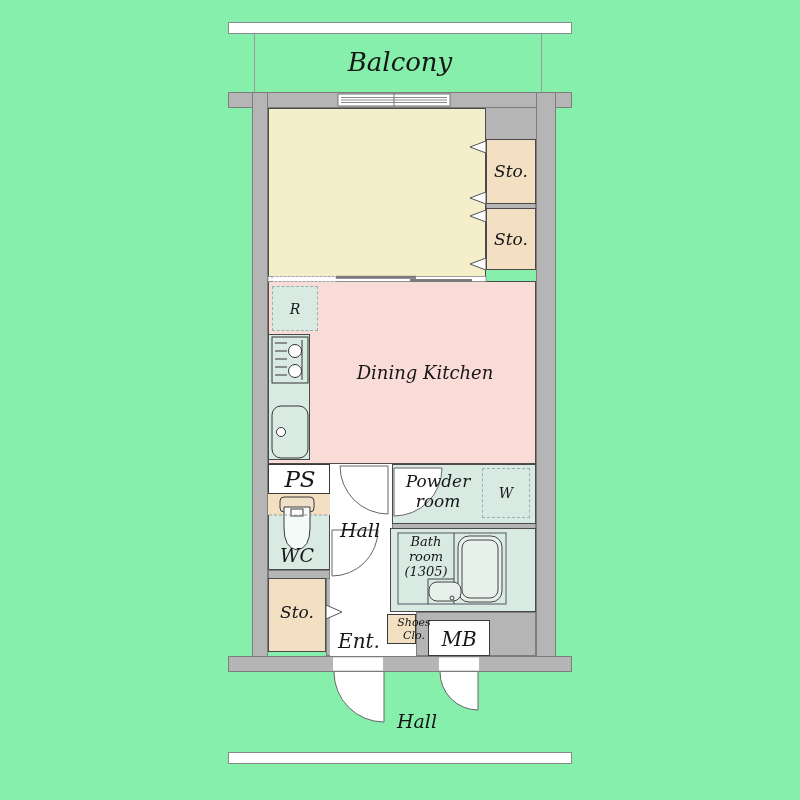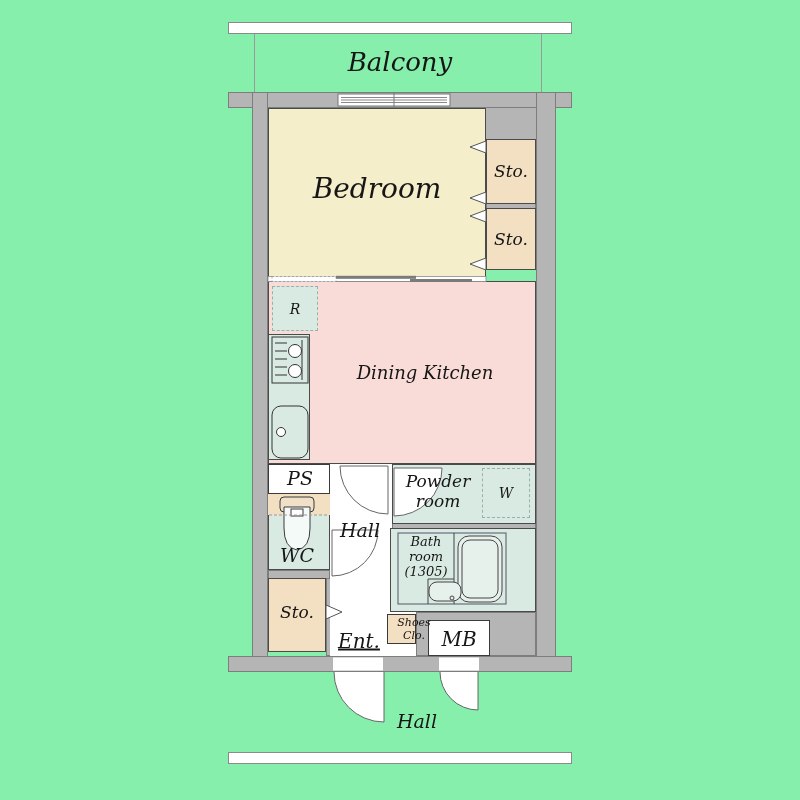--- a/index.html
+++ b/index.html
@@ -124,29 +124,28 @@
     </g>
 
     <path d="M 388 466 L 388 514 A 48 48 0 0 1 340 466 Z" fill="#fff" stroke="#666"></path>
     <path d="M 332 530 L 378 530 A 46 46 0 0 1 332 576 Z" fill="#fff" stroke="#666"></path>
     <path d="M 394 468 L 442 468 A 48 48 0 0 1 394 516 Z" fill="#fff" stroke="#666"></path>
     <path d="M 384 672 L 384 722 A 50 50 0 0 1 334 672" fill="#fff" stroke="#666"></path>
     <path d="M 478 672 L 478 710 A 38 38 0 0 1 440 672" fill="#fff" stroke="#666"></path>
   </svg>
 
   <div class="label" style="left:400px;top:63px;font-size:26px;">Balcony</div>
-  <div class="label" style="left:377px;top:189px;font-size:28px;">Bedroom</div>
   <div class="label" style="left:511px;top:172px;font-size:17px;">Sto.</div>
   <div class="label" style="left:511px;top:240px;font-size:17px;">Sto.</div>
   <div class="label" style="left:425px;top:373px;font-size:18px;">Dining Kitchen</div>
   <div class="label" style="left:295px;top:309px;font-size:14px;">R</div>
-  <div class="label" style="left:300px;top:479px;font-size:19px;">PS</div>
+  <div class="label" style="left:300px;top:479px;font-size:23px;">PS</div>
   <div class="label" style="left:297px;top:556px;font-size:19px;">WC</div>
   <div class="label" style="left:360px;top:531px;font-size:19px;">Hall</div>
   <div class="label wrap" style="left:400px;top:472px;width:76px;font-size:17px;">Powder room</div>
   <div class="label" style="left:506px;top:493px;font-size:14px;">W</div>
   <div class="label wrap" style="left:398px;top:535px;width:56px;font-size:13px;">Bath room (1305)</div>
   <div class="label" style="left:297px;top:613px;font-size:17px;">Sto.</div>
-  <div class="label" style="left:359px;top:641px;font-size:20px;text-decoration:underline;">Ent.</div>
+  <div class="label" style="left:359px;top:641px;font-size:20px;">Ent.</div>
   <div class="label wrap" style="left:388px;top:617px;width:52px;font-size:11px;z-index:7;">Shoes Clo.</div>
   <div class="label" style="left:459px;top:639px;font-size:20px;">MB</div>
   <div class="label" style="left:417px;top:722px;font-size:19px;">Hall</div>
 </div>
 
 </body></html>

